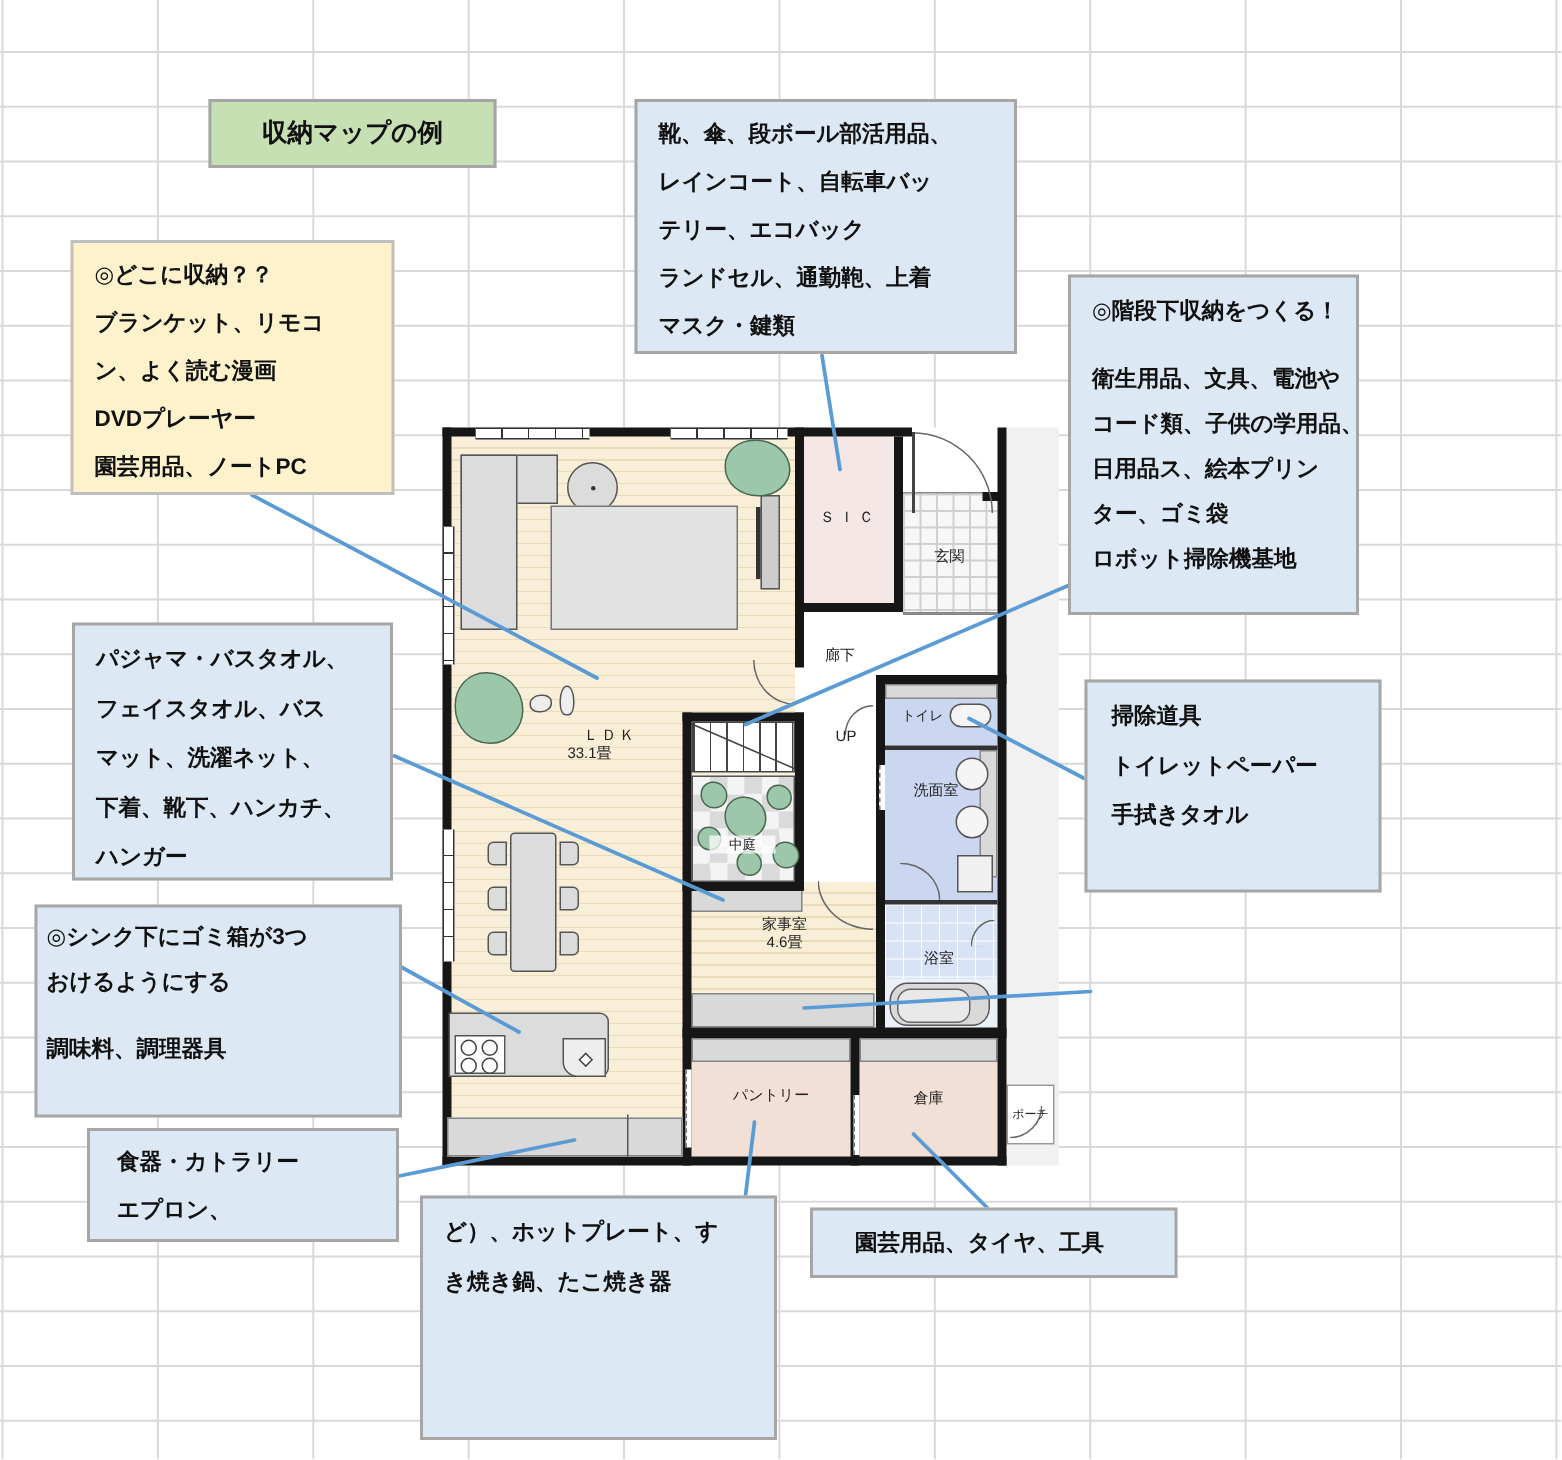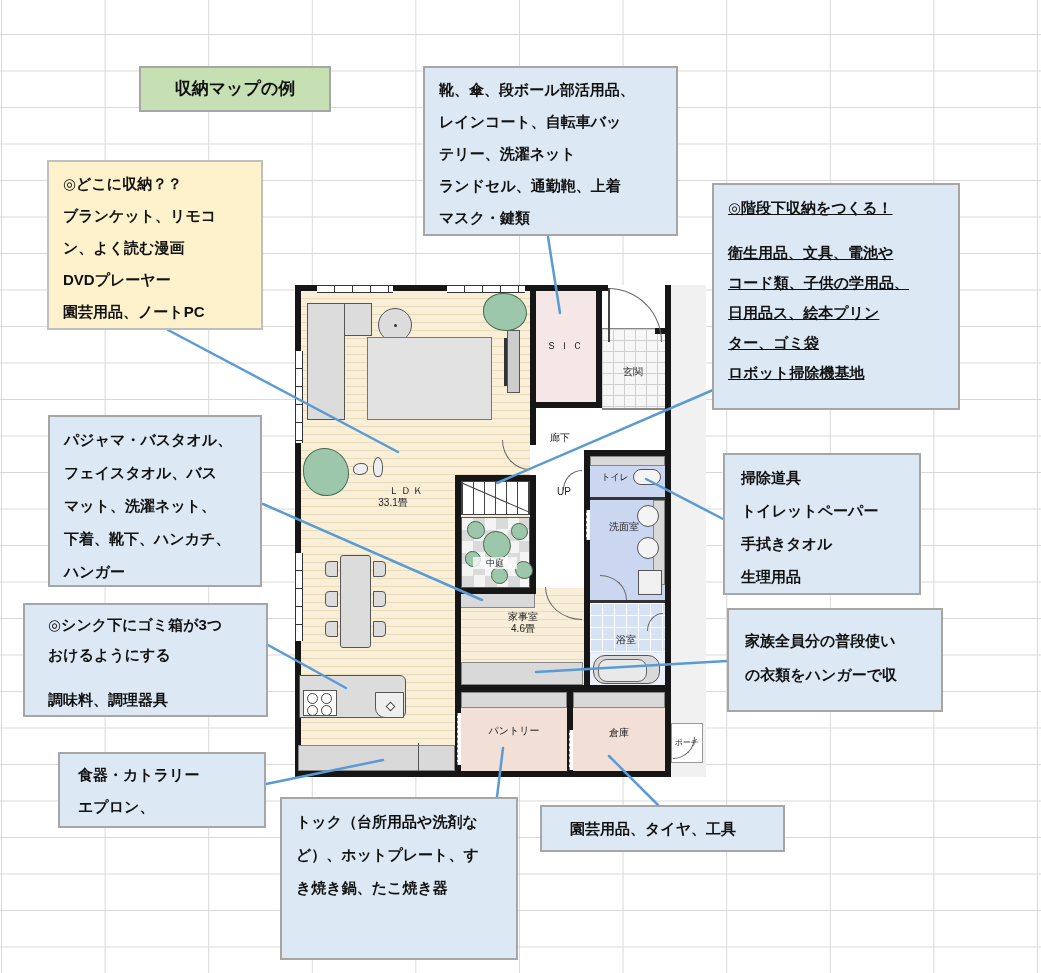--- a/index.html
+++ b/index.html
@@ -162,21 +162,21 @@
     <div class="lbl" style="left:66px;top:200px;width:64px;">
       <div style="letter-spacing:2px;text-align:right;">ＬＤＫ</div>
       <div>33.1畳</div>
     </div>
     <div class="lbl" style="left:241px;top:55px;width:60px;letter-spacing:3px;">ＳＩＣ</div>
     <div class="lbl" style="left:310px;top:81px;width:56px;">玄関</div>
     <div class="lbl" style="left:241px;top:147px;width:48px;">廊下</div>
     <div class="lbl" style="left:255px;top:201px;width:28px;">UP</div>
     <div class="lbl" style="left:178px;top:272px;width:44px;font-size:9px;background:rgba(255,255,255,.75);">中庭</div>
     <div class="lbl" style="left:296px;top:186px;width:48px;font-size:9px;">トイレ</div>
-    <div class="lbl" style="left:300px;top:237px;width:58px;font-family:Liberation Mono, monospace;">洗面室</div>
+    <div class="lbl" style="left:300px;top:237px;width:58px;">洗面室</div>
     <div class="lbl" style="left:302px;top:349px;width:58px;">浴室</div>
     <div class="lbl" style="left:196px;top:326px;width:64px;">
       <div>家事室</div>
       <div>4.6畳</div>
     </div>
     <div class="lbl" style="left:170px;top:440px;width:98px;">パントリー</div>
     <div class="lbl" style="left:286px;top:442px;width:76px;">倉庫</div>
     <div class="lbl" style="left:376px;top:452px;width:32px;font-size:8px;">ポーチ</div>
   </div>
 
@@ -203,26 +203,26 @@
     <div class="line">◎どこに収納？？</div>
     <div class="line">ブランケット、リモコ</div>
     <div class="line">ン、よく読む漫画</div>
     <div class="line">DVDプレーヤー</div>
     <div class="line">園芸用品、ノートPC</div>
   </div>
 
   <div class="callout" style="left:423px;top:66px;width:255px;height:170px;padding:6px 0 0 14px;line-height:32px;">
     <div class="line">靴、傘、段ボール部活用品、</div>
     <div class="line">レインコート、自転車バッ</div>
-    <div class="line">テリー、洗濯ネット</div>
+    <div class="line">テリー、エコバック</div>
     <div class="line">ランドセル、通勤鞄、上着</div>
     <div class="line">マスク・鍵類</div>
   </div>
 
-  <div class="callout" style="left:712px;top:183px;width:248px;height:227px;padding:8px 0 0 14px;line-height:30px;text-decoration:underline;">
+  <div class="callout" style="left:712px;top:183px;width:194px;height:227px;padding:8px 0 0 14px;line-height:30px;">
     <div class="line">◎階段下収納をつくる！</div>
     <div class="line"></div>
     <div class="line">衛生用品、文具、電池や</div>
     <div class="line">コード類、子供の学用品、</div>
     <div class="line">日用品ス、絵本プリン</div>
     <div class="line">ター、ゴミ袋</div>
     <div class="line">ロボット掃除機基地</div>
   </div>
 
   <div class="callout" style="left:48px;top:415px;width:214px;height:172px;padding:6px 0 0 14px;line-height:33px;">
@@ -230,42 +230,36 @@
     <div class="line">フェイスタオル、バス</div>
     <div class="line">マット、洗濯ネット、</div>
     <div class="line">下着、靴下、ハンカチ、</div>
     <div class="line">ハンガー</div>
   </div>
 
   <div class="callout" style="left:723px;top:453px;width:198px;height:142px;padding:6px 0 0 16px;line-height:33px;">
     <div class="line">掃除道具</div>
     <div class="line">トイレットペーパー</div>
     <div class="line">手拭きタオル</div>
-    <div class="line">生理用品</div>
-  </div>
-
-  <div class="callout" style="left:23px;top:603px;width:245px;height:114px;padding:5px 0 0 23px;line-height:30px;">
+  </div>
+
+  <div class="callout" style="left:23px;top:603px;width:245px;height:142px;padding:5px 0 0 6px;line-height:30px;">
     <div class="line">◎シンク下にゴミ箱が3つ</div>
     <div class="line">おけるようにする</div>
     <div class="line"></div>
     <div class="line">調味料、調理器具</div>
   </div>
 
-  <div class="callout" style="left:727px;top:608px;width:216px;height:104px;padding:14px 0 0 16px;line-height:34px;">
-    <div class="line">家族全員分の普段使い</div>
-    <div class="line">の衣類をハンガーで収</div>
-  </div>
 
   <div class="callout" style="left:58px;top:752px;width:208px;height:76px;padding:5px 0 0 18px;line-height:32px;">
     <div class="line">食器・カトラリー</div>
     <div class="line">エプロン、</div>
   </div>
 
   <div class="callout" style="left:280px;top:797px;width:238px;height:163px;padding:6px 0 0 14px;line-height:33px;">
-    <div class="line">トック（台所用品や洗剤な</div>
     <div class="line">ど）、ホットプレート、す</div>
     <div class="line">き焼き鍋、たこ焼き器</div>
   </div>
 
   <div class="callout" style="left:540px;top:805px;width:245px;height:47px;padding:10px 0 0 28px;line-height:24px;">
     <div class="line">園芸用品、タイヤ、工具</div>
   </div>
 
 </div>
 

